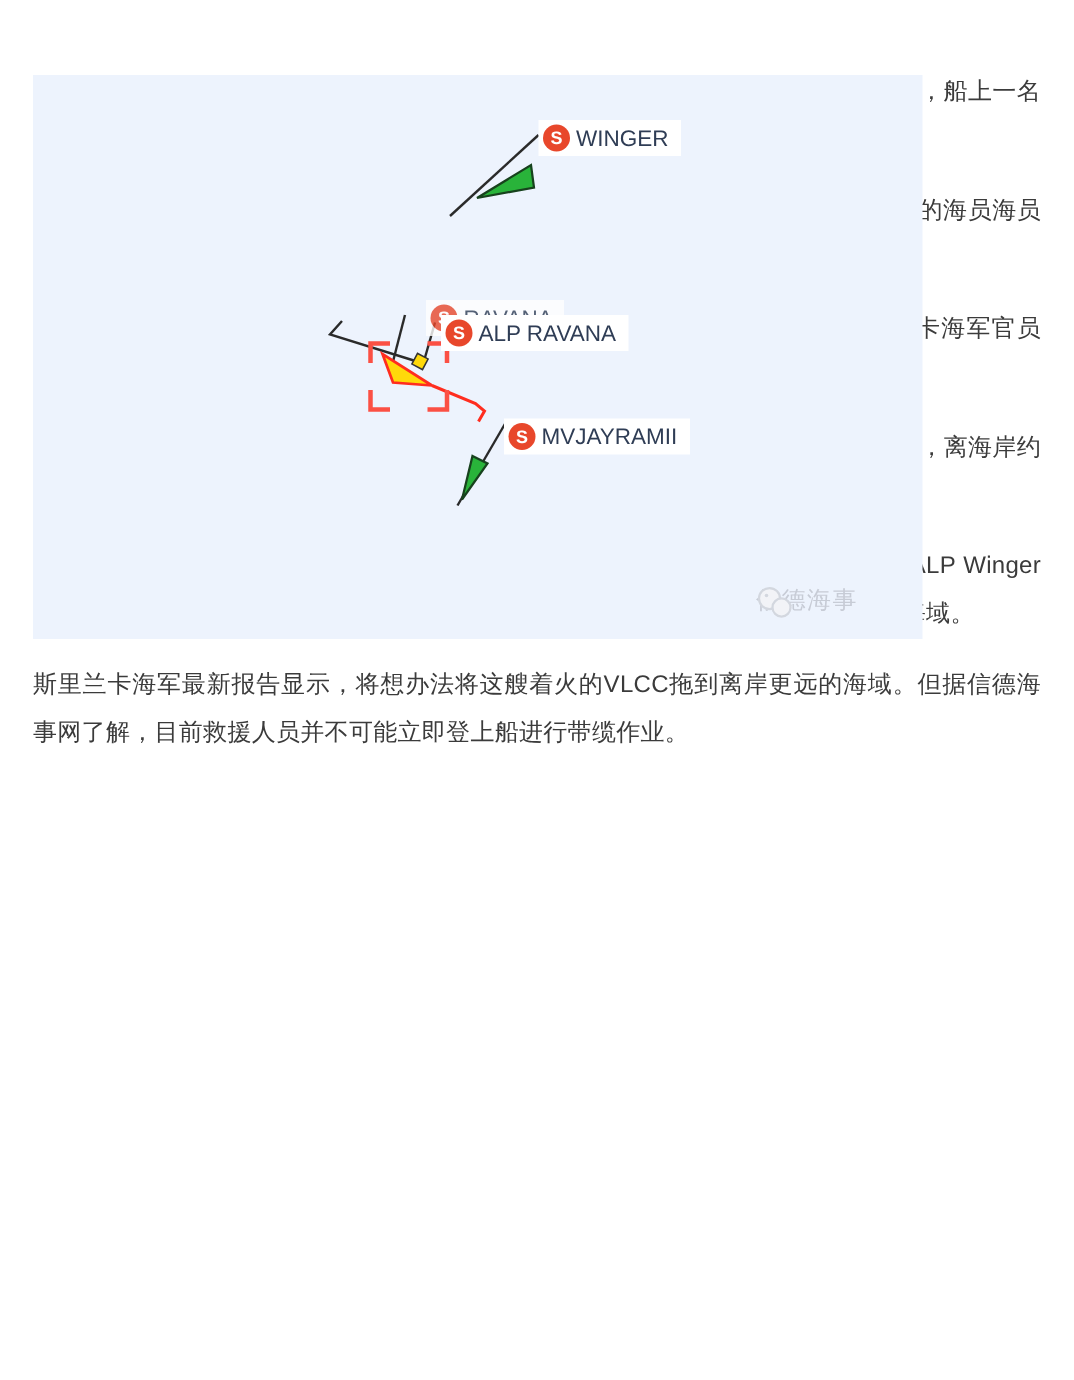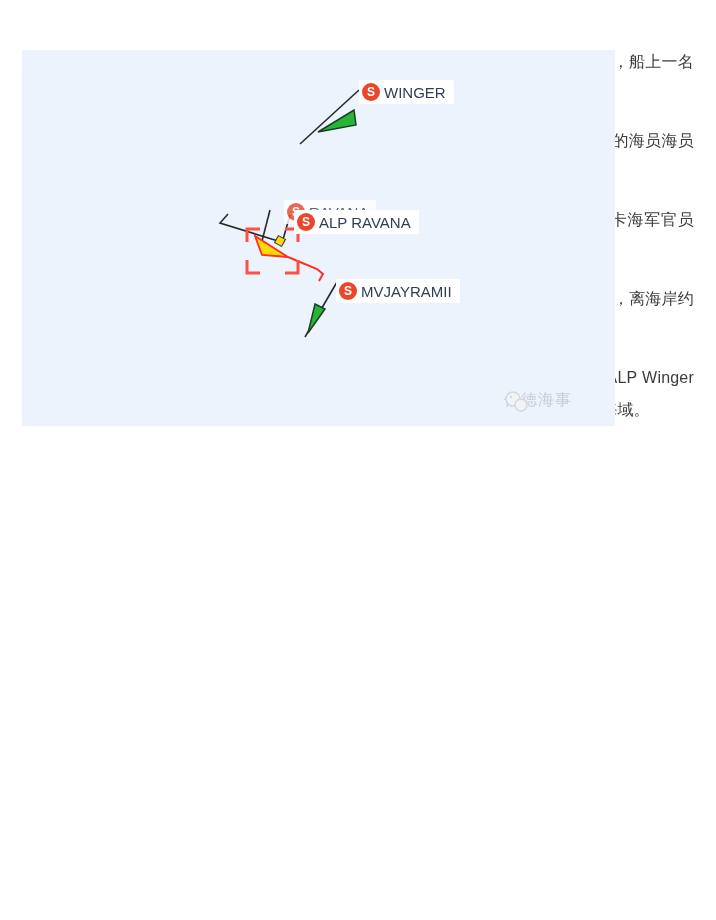--- a/index.html
+++ b/index.html
@@ -87,15 +87,16 @@
       <span>信德海事</span>
     </div>
   </div>
 
   <div class="article">
     <p>斯里兰卡当局证实一名船员已经死亡。斯里兰卡海军周五上午表示，“初步信息证实，船上一名菲律宾海员已经死于锅炉爆炸”。</p>
     <p>New Diamond轮上总共有23名海员，其余22名已经成功获救。另一名据称是3管轮的海员海员受伤，目前已被送到了斯里兰卡的一家医院，据称“目前正在恢复稳定状态”。</p>
     <p>本周四凌晨，这艘满载原油的油轮在距离斯里兰卡海岸38海里处起火，据斯里兰卡海军官员称，起火原因是主机舱的锅炉发生了爆炸。</p>
     <p>斯里兰卡海军在周五清晨表示:“今天早上5点，失事的油轮已经在水深3100米的海域，离海岸约25海里。”</p>
     <p>NEW DIAMOND的AIS信号最后一次发出是在北京时间9月3日1836左右，我们以ALP Winger 的AIS位置信号为准在船讯网上测量，目前事故船舶应该在距离海岸大约21海里的海域。</p>
+    <p>斯里兰卡海军最新报告显示，将想办法将这艘着火的VLCC拖到离岸更远的海域。但据信德海事网了解，目前救援人员并不可能立即登上船进行带缆作业。</p>
   </div>
 
 </div>
 
 </body></html>

